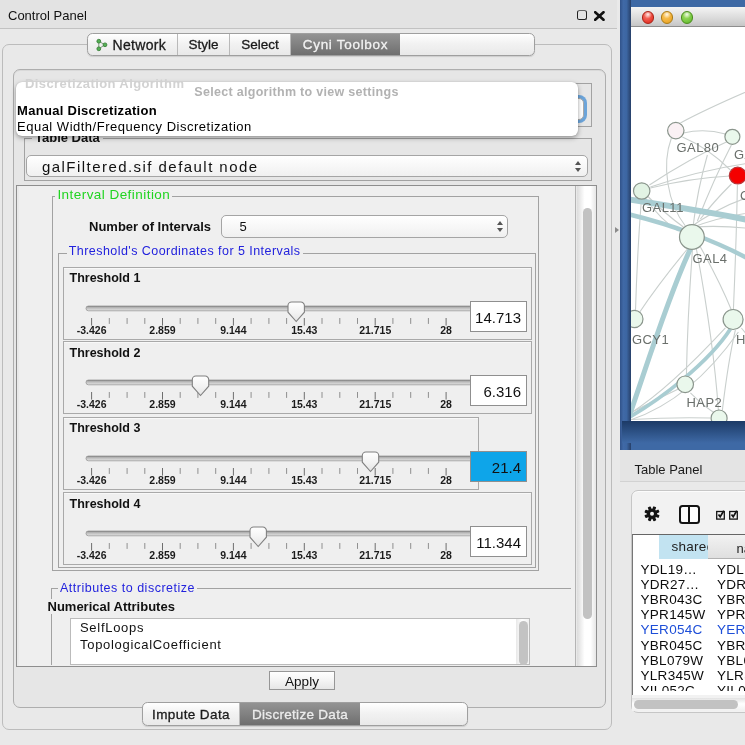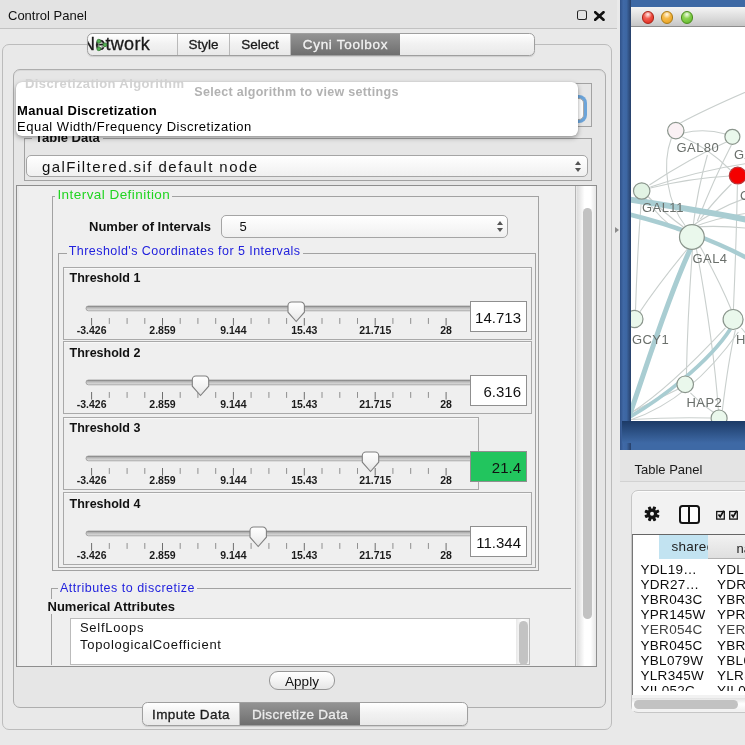--- a/index.html
+++ b/index.html
@@ -14,21 +14,21 @@
 <div class="abs" style="left:8px;top:8px;font-size:13px;color:#111">Control Panel</div>
 
 <div class="abs" style="left:577px;top:9.5px;width:10px;height:10.5px;border:1.6px solid #222;border-radius:2.5px;border-top-color:#666"></div>
 <svg class="abs" style="left:594px;top:10.5px" width="11" height="10">
  <path d="M1.2 1.2 L9.5 8.8 M9.5 1.2 L1.2 8.8" stroke="#111" stroke-width="2.6" stroke-linecap="round"></path>
 </svg>
 
 <div class="abs" style="left:2px;top:44px;width:610px;height:686px;border:1px solid #bcbcbc;border-radius:7px;background:#e9e9e9"></div>
 
 <div class="abs" style="left:87px;top:33px;width:448px;height:23px;border:1px solid #9f9f9f;border-radius:5.5px;background:linear-gradient(#ffffff,#f2f2f2 45%,#e9e9e9);box-shadow:0 1px 1px rgba(0,0,0,0.12);overflow:hidden;display:flex">
-  <div style="width:90px;height:100%;border-right:1px solid #b9b9b9;display:flex;align-items:center;justify-content:flex-end;padding-right:27px;font-size:18px;letter-spacing:0.3px;color:#1a1a1a;-webkit-text-stroke:0.3px #1a1a1a">Network</div>
+  <div style="width:90px;height:100%;border-right:1px solid #b9b9b9;display:flex;align-items:center;justify-content:flex-end;padding-right:11px;font-size:14px;letter-spacing:0.3px;color:#1a1a1a;-webkit-text-stroke:0.3px #1a1a1a">Network</div>
   <div style="width:52px;height:100%;border-right:1px solid #b9b9b9;display:flex;align-items:center;justify-content:center;font-size:13.5px;color:#1a1a1a;-webkit-text-stroke:0.3px #1a1a1a">Style</div>
   <div style="width:61px;height:100%;border-right:1px solid #b9b9b9;display:flex;align-items:center;justify-content:center;font-size:13.5px;color:#1a1a1a;-webkit-text-stroke:0.3px #1a1a1a">Select</div>
   <div style="width:109px;height:100%;background:linear-gradient(#939393,#6f6f6f);display:flex;align-items:center;justify-content:center;font-size:13.5px;letter-spacing:0.7px;color:#f2f2f2;-webkit-text-stroke:0.3px #f2f2f2">Cyni Toolbox</div>
 </div>
 
 <svg class="abs" style="left:95.5px;top:37.5px" width="12" height="14">
  <path d="M2.8 3.2 V10.8 M3.2 3.4 L8.8 6.8 M3.2 10.6 L8.8 6.8" stroke="#7a9a7a" stroke-width="1" fill="none"></path>
  <circle cx="2.8" cy="3.2" r="1.9" fill="#55b055" stroke="#337a33" stroke-width="0.8"></circle>
  <circle cx="2.8" cy="10.8" r="1.9" fill="#55b055" stroke="#337a33" stroke-width="0.8"></circle>
  <circle cx="9" cy="6.8" r="1.9" fill="#55b055" stroke="#337a33" stroke-width="0.8"></circle>
@@ -205,21 +205,21 @@
       <line x1="346.7" y1="20" x2="346.7" y2="25.9" stroke="#848484" stroke-width="0.9"></line>
       <line x1="364.4" y1="20" x2="364.4" y2="25.9" stroke="#848484" stroke-width="0.9"></line>
 <text x="27.6" y="36" text-anchor="middle" font-size="10.5" font-weight="bold" fill="#1b1b1b">-3.426</text>
       <text x="98.5" y="36" text-anchor="middle" font-size="10.5" font-weight="bold" fill="#1b1b1b">2.859</text>
       <text x="169.4" y="36" text-anchor="middle" font-size="10.5" font-weight="bold" fill="#1b1b1b">9.144</text>
       <text x="240.3" y="36" text-anchor="middle" font-size="10.5" font-weight="bold" fill="#1b1b1b">15.43</text>
       <text x="311.2" y="36" text-anchor="middle" font-size="10.5" font-weight="bold" fill="#1b1b1b">21.715</text>
       <text x="382.1" y="36" text-anchor="middle" font-size="10.5" font-weight="bold" fill="#1b1b1b">28</text>
 <path d="M 298.3 7.6 a 3.6 3.6 0 0 1 3.6 -3.6 h 9.2 a 3.6 3.6 0 0 1 3.6 3.6 v 6.6 l -8.2 9.3 l -8.2 -9.3 z" fill="url(#th306)" stroke="#808080" stroke-width="1.1"></path>
 </svg>
-<div style="position:absolute;left:406px;top:33px;width:57px;height:31px;border:1px solid #8f8f8f;background:#22c55e;font-size:15px;color:#111;text-align:right;line-height:31px;padding-right:5px">21.4</div>
+<div style="position:absolute;left:406px;top:33px;width:57px;height:31px;border:1px solid #8f8f8f;background:#0ea5e9;font-size:15px;color:#111;text-align:right;line-height:31px;padding-right:5px">21.4</div>
 </div>
 <div style="position:absolute;left:63px;top:492.1px;width:469px;height:73px;border:1px solid #a9a9a9;background:#efefef;box-shadow:inset 0 1px 0 #f8f8f8">
 <div style="position:absolute;left:5.5px;top:3.5px;font-size:12.5px;font-weight:bold;color:#111">Threshold 4</div>
 <svg width="470" height="40" style="position:absolute;left:0;top:30px">
 <defs>
 <linearGradient id="trk194" x1="0" y1="0" x2="0" y2="1">
 <stop offset="0" stop-color="#7f7f7f"></stop>
           <stop offset="0.35" stop-color="#b9b9b9"></stop>
           <stop offset="1" stop-color="#e3e3e3"></stop>
 </linearGradient>
@@ -268,21 +268,21 @@
 <div class="abs" style="left:70px;top:617.5px;width:446px;height:47.3px;background:#fff;border:1px solid #bbb;border-right:none;overflow:hidden">
     <div style="height:17.7px;line-height:17.7px;padding-left:9px;font-size:13px;letter-spacing:0.7px;color:#111">SelfLoops</div>
     <div style="height:17.7px;line-height:17.7px;padding-left:9px;font-size:13px;letter-spacing:0.7px;color:#111">TopologicalCoefficient</div>
   </div>
 <div class="abs" style="left:516px;top:617.5px;width:14px;height:47.3px;background:linear-gradient(90deg,#e8e8e8,#ffffff 45%,#f2f2f2);border:1px solid #bbb;border-left:none"></div>
 <div class="abs" style="left:518.5px;top:621px;width:9px;height:43.5px;background:#c3c3c3;border-radius:4.5px"></div>
 
 <div class="abs" style="left:577px;top:186px;width:19px;height:479.5px;background:linear-gradient(90deg,#dcdcdc,#ffffff 40%,#ffffff 70%,#e6e6e6)"></div>
 <div class="abs" style="left:582.5px;top:207.5px;width:9px;height:411px;background:#c2c2c2;border-radius:4.5px"></div>
 
-<div class="abs" style="left:269px;top:671.4px;width:66px;height:19px;border:1px solid #969696;border-radius:9px;background:linear-gradient(#ffffff,#f4f4f4 50%,#e6e6e6);font-size:13.5px;color:#111;text-align:center;line-height:19px">Apply</div>
+<div class="abs" style="left:269px;top:671.4px;width:66px;height:19px;border:1px solid #969696;border-radius:0;background:linear-gradient(#ffffff,#f4f4f4 50%,#e6e6e6);font-size:13.5px;color:#111;text-align:center;line-height:19px">Apply</div>
 
 <div class="abs" style="left:142px;top:702px;width:326px;height:24px;border:1px solid #9f9f9f;border-radius:5.5px;background:linear-gradient(#ffffff,#f2f2f2 45%,#e9e9e9);box-shadow:0 1px 1px rgba(0,0,0,0.12);overflow:hidden;display:flex">
   <div style="width:97px;height:100%;border-right:1px solid #b9b9b9;display:flex;align-items:center;justify-content:center;font-size:13.5px;letter-spacing:0.4px;color:#1a1a1a;-webkit-text-stroke:0.3px #1a1a1a">Impute Data</div>
   <div style="width:120px;height:100%;background:linear-gradient(#939393,#6f6f6f);display:flex;align-items:center;justify-content:center;font-size:13.5px;letter-spacing:0.3px;color:#ececec;-webkit-text-stroke:0.3px #ececec">Discretize Data</div>
 </div>
 
 <div class="abs" style="left:614.5px;top:227px;width:0;height:0;border-top:3.5px solid transparent;border-bottom:3.5px solid transparent;border-left:4px solid #8a8a8a"></div>
 
 <div class="abs" style="left:619.6px;top:0;width:125.4px;height:449.5px;background:#3e69a5"></div>
 <div class="abs" style="left:619.6px;top:0;width:11px;height:449.5px;background:linear-gradient(90deg,#31538a 0,#4069a6 30%,#3c66a2 60%,#273f68 100%)"></div>
@@ -392,21 +392,21 @@
     <span style="position:absolute;left:84px">YDR2</span>
   </div>
 <div style="position:absolute;left:633px;top:592.2px;width:112px;height:15.1px;font-size:13.5px;letter-spacing:0.3px;color:#0c0c0c;white-space:nowrap">
     <span style="position:absolute;left:7.5px">YBR043C</span>
     <span style="position:absolute;left:84px">YBR0</span>
   </div>
 <div style="position:absolute;left:633px;top:607.3px;width:128px;height:15.1px;font-size:13.5px;letter-spacing:0.3px;color:#0c0c0c;white-space:nowrap">
     <span style="position:absolute;left:7.5px">YPR145W</span>
     <span style="position:absolute;left:84px">YPR1</span>
   </div>
-<div style="position:absolute;left:633px;top:622.4px;width:112px;height:15.1px;font-size:13.5px;letter-spacing:0.3px;color:#404040;white-space:nowrap">
+<div style="position:absolute;left:633px;top:622.4px;width:112px;height:15.1px;font-size:13.5px;letter-spacing:0.3px;color:#1d4ed8;white-space:nowrap">
     <span style="position:absolute;left:7.5px">YER054C</span>
     <span style="position:absolute;left:84px">YER0</span>
   </div>
 <div style="position:absolute;left:633px;top:637.5px;width:112px;height:15.1px;font-size:13.5px;letter-spacing:0.3px;color:#0c0c0c;white-space:nowrap">
     <span style="position:absolute;left:7.5px">YBR045C</span>
     <span style="position:absolute;left:84px">YBR0</span>
   </div>
 <div style="position:absolute;left:633px;top:652.6px;width:112px;height:15.1px;font-size:13.5px;letter-spacing:0.3px;color:#0c0c0c;white-space:nowrap">
     <span style="position:absolute;left:7.5px">YBL079W</span>
     <span style="position:absolute;left:84px">YBL0</span>

